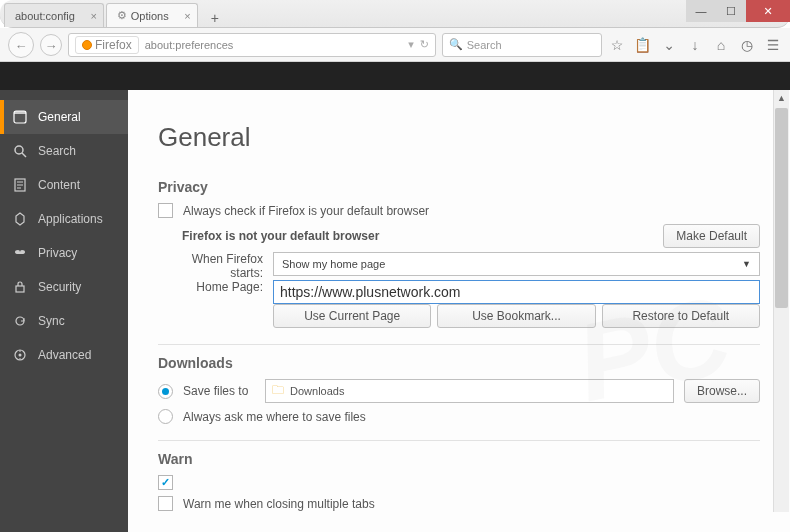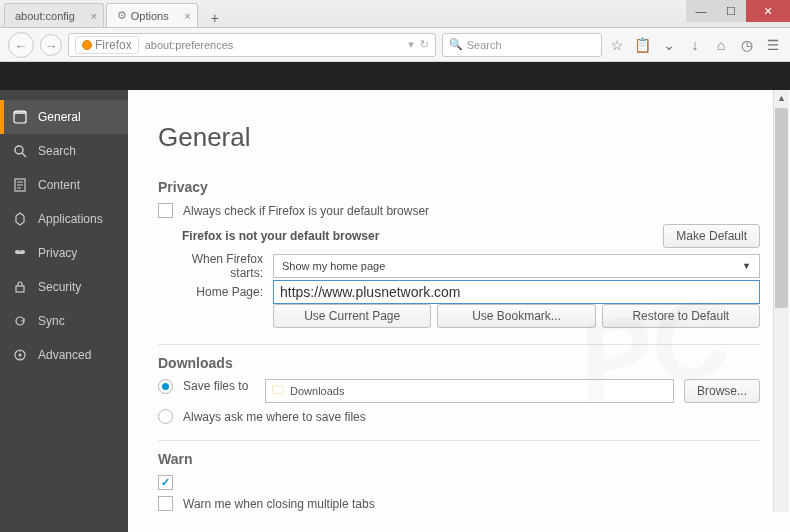--- a/index.html
+++ b/index.html
@@ -1,19 +1,19 @@
 <!DOCTYPE html>
 <html><head>
 <meta charset="utf-8">
 <style>
 * { margin:0; padding:0; box-sizing:border-box; font-family:"Segoe UI",Arial,sans-serif; }
 body { width:790px; height:532px; background:#fff; overflow:hidden; position:relative; }
 
 
-.titlebar { height:28px; background:linear-gradient(#f0f0f0,#e8e8e8); border-bottom:1px solid #c8c8c8; display:flex; }
+.titlebar { height:28px; background:linear-gradient(#f0f0f0,#e8e8e8); border-bottom:1px solid #c8c8c8; display:flex;border-radius:13px; }
 .tabstrip { display:flex; flex:1; align-items:flex-end; padding-left:4px; }
 .tab { height:24px; padding:0 28px 0 10px; display:flex; align-items:center; font-size:11px; color:#555; background:#e6e6e6; border:1px solid #c8c8c8; border-bottom:none; border-radius:3px 3px 0 0; margin-right:2px; position:relative; cursor:pointer; }
 .tab.active { background:#f8f8f8; }
 .tab-close { position:absolute; right:6px; font-size:11px; color:#888; }
 .tab-new { width:22px; height:18px; display:flex; align-items:center; justify-content:center; color:#666; font-size:14px; cursor:pointer; margin-left:4px; }
 .winctrl { display:flex; }
 .wbtn { width:30px; height:22px; display:flex; align-items:center; justify-content:center; font-size:11px; color:#444; cursor:pointer; }
 .wbtn.min { background:#d8d8d8; }
 .wbtn.max { background:#d8d8d8; }
 .wbtn.close { background:#c75050; color:#fff; width:44px; }
@@ -40,29 +40,29 @@
 .content { flex:1; background:#fdfdfd; padding:32px 30px 10px 30px; overflow-y:auto; position:relative; }
 h1 { font-size:26px; font-weight:400; color:#555; margin-bottom:26px; }
 .section-title { font-size:14px; font-weight:600; color:#666; margin:10px 0 8px 0; }
 .row { display:flex; align-items:center; gap:10px; font-size:12px; color:#555; margin:6px 0; }
 .checkbox, .radio { width:15px; height:15px; border:1px solid #b5b5b5; background:#fff; display:flex; align-items:center; justify-content:center; cursor:pointer; flex-shrink:0; }
 .radio { border-radius:50%; }
 .radio.checked::after { content:""; width:7px; height:7px; border-radius:50%; background:#0097d6; }
 .checkbox.checked::after { content:"✓"; color:#0097d6; font-size:11px; font-weight:bold; }
 .bold { font-weight:600; }
 .btn { height:24px; padding:0 12px; border:1px solid #c0c0c0; background:linear-gradient(#fbfbfb,#efefef); border-radius:3px; font-size:12px; color:#555; cursor:pointer; display:flex; align-items:center; justify-content:center; }
-.form-row { display:flex; align-items:center; gap:10px; margin:0 0; }
+.form-row { display:flex; align-items:flex-start; gap:10px; margin:0 0; }
 .form-label { width:105px; text-align:right; font-size:12px; color:#555; }
 .select { flex:1; height:24px; border:1px solid #c0c0c0; background:#fff; display:flex; align-items:center; padding:8px 8px; font-size:11px; color:#444; justify-content:space-between; cursor:pointer; }
 .input { flex:1; height:24px; border:1px solid #4a90d9; background:#fff; padding:0 6px; font-size:14px; color:#333; }
 .btn-row { display:flex; gap:6px; margin-left:115px; }
 .btn-row .btn { flex:1; }
 hr { border:none; border-top:1px solid #e2e2e2; margin:16px 0 10px 0; }
 .default-row { display:flex; align-items:center; justify-content:space-between; margin:4px 0 4px 24px; }
-.dl-row { display:flex; gap:10px; margin:6px 0 6px 0; }
+.dl-row { display:flex; align-items:center; gap:10px; margin:6px 0 6px 0; }
 .dl-path { flex:1; height:24px; border:1px solid #c0c0c0; background:#fff; display:flex; align-items:center; padding:0 6px; gap:6px; font-size:11px; color:#555; }
 .folder-icon { color:#efb73e; font-size:12px; }
 .scrollbar-v { position:absolute; right:1px; top:0; bottom:20px; width:16px; background:#f0f0f0; border-left:1px solid #ddd; }
 .scrollbar-v .thumb { position:absolute; left:1px; right:1px; top:18px; height:200px; background:#c8c8c8; border-radius:2px; }
 .scroll-arrow { height:16px; display:flex; align-items:center; justify-content:center; font-size:9px; color:#666; }
 
 
 .wm { position:absolute; right:60px; bottom:120px; font-size:110px; color:rgba(150,150,150,0.06); font-weight:bold; transform:rotate(-12deg); pointer-events:none; font-style:italic; }
 </style>
 </head>

